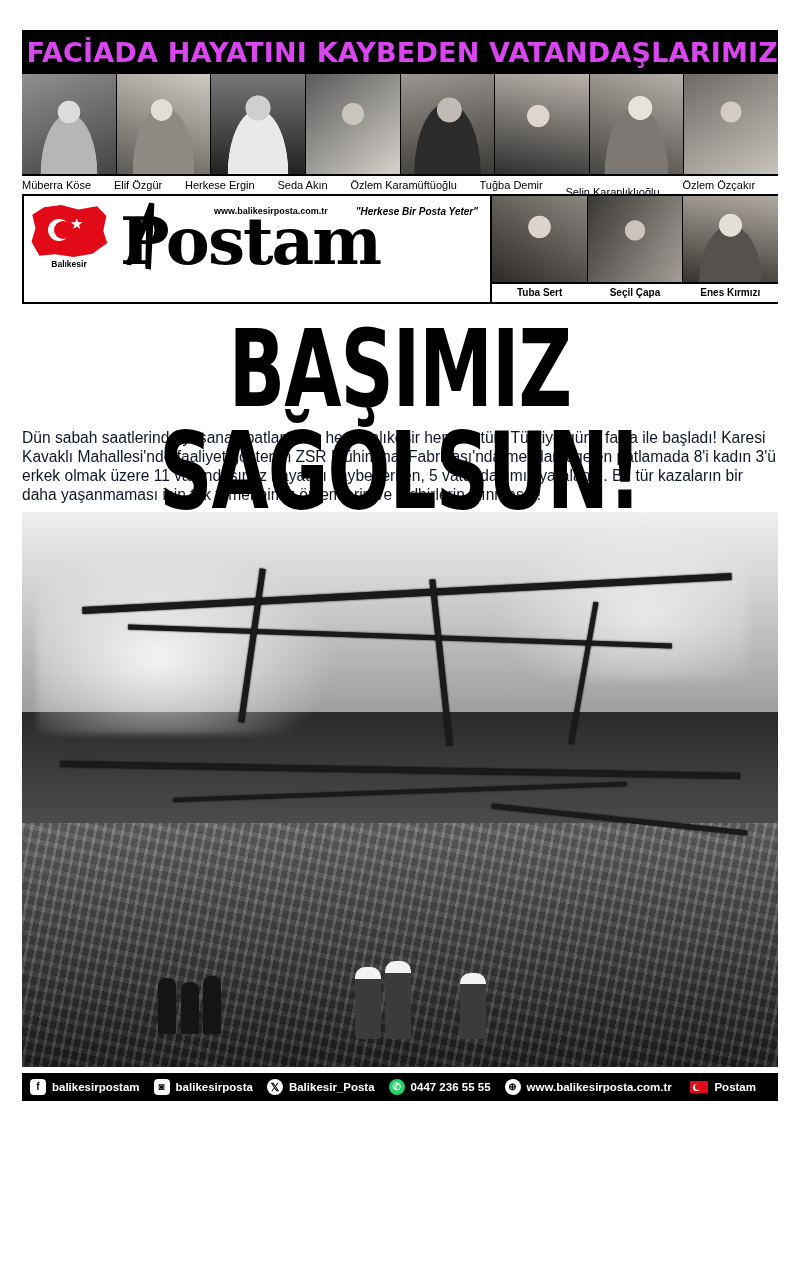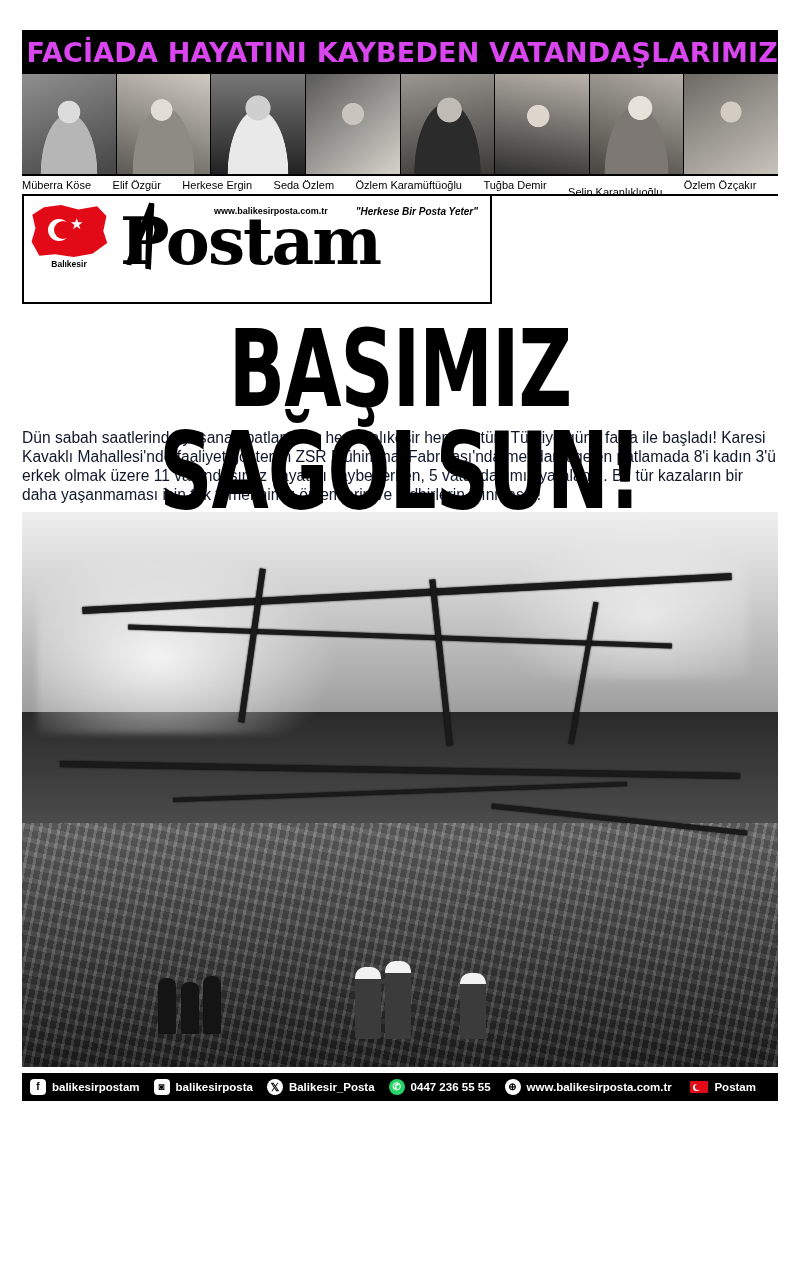--- a/index.html
+++ b/index.html
@@ -412,21 +412,21 @@
       </div>
     <div class="victim-photo">
         <div class="ph g8"></div>
       </div>
   </div>
 
   <div class="victims-names">
     <div class="victim-name">Müberra Köse</div>
     <div class="victim-name">Elif Özgür</div>
     <div class="victim-name">Herkese Ergin</div>
-    <div class="victim-name">Seda Özlem</div>
+    <div class="victim-name">Seda Akın</div>
     <div class="victim-name">Özlem Karamüftüoğlu</div>
     <div class="victim-name">Tuğba Demir</div>
     <div class="victim-name two-line">Selin Karanlıklıoğlu</div>
     <div class="victim-name">Özlem Özçakır</div>
   </div>
 
   <div class="masthead-wrap">
 
     <div class="masthead">
       <div class="flag-box">
@@ -435,20 +435,38 @@
           <div class="flag-star">★</div>
         </div>
         <div class="flag-caption">Balıkesir</div>
       </div>
       <div class="masthead-url">www.balikesirposta.com.tr</div>
       <div class="masthead-slogan">"Herkese Bir Posta Yeter"</div>
       <div class="masthead-title">Postam</div>
       <div class="masthead-ribbon"></div>
     </div>
 
+    <div class="masthead-photos">
+      <div class="mp-row">
+        <div class="mp-photo">
+            <div class="ph g9"></div>
+          </div>
+        <div class="mp-photo">
+            <div class="ph g10"></div>
+          </div>
+        <div class="mp-photo">
+            <div class="ph g11"></div>
+          </div>
+      </div>
+      <div class="mp-names">
+        <div class="mp-name">Tuba Sert</div>
+        <div class="mp-name">Seçil Çapa</div>
+        <div class="mp-name">Enes Kırmızı</div>
+      </div>
+    </div>
   </div>
 
   <div class="headline">BAŞIMIZ SAĞOLSUN!</div>
 
   <div class="lede">Dün sabah saatlerinde yaşanan patlama ile hem Balıkesir hem de tüm Türkiye güne facia ile başladı! Karesi Kavaklı Mahallesi'nde faaliyet gösteren ZSR Mühimmat Fabrikası'nda meydana gelen patlamada 8'i kadın 3'ü erkek olmak üzere 11 vatandaşımız hayatını kaybederken, 5 vatandaşımız yaralandı. Bu tür kazaların bir daha yaşanmaması için tek temennimiz önlemlerin ve tedbirlerin alınması!!!</div>
 
   <div class="main-photo">
     <div class="mp-sky"></div>
     <div class="mp-ground"></div>
     <div class="mp-rubble"></div>

